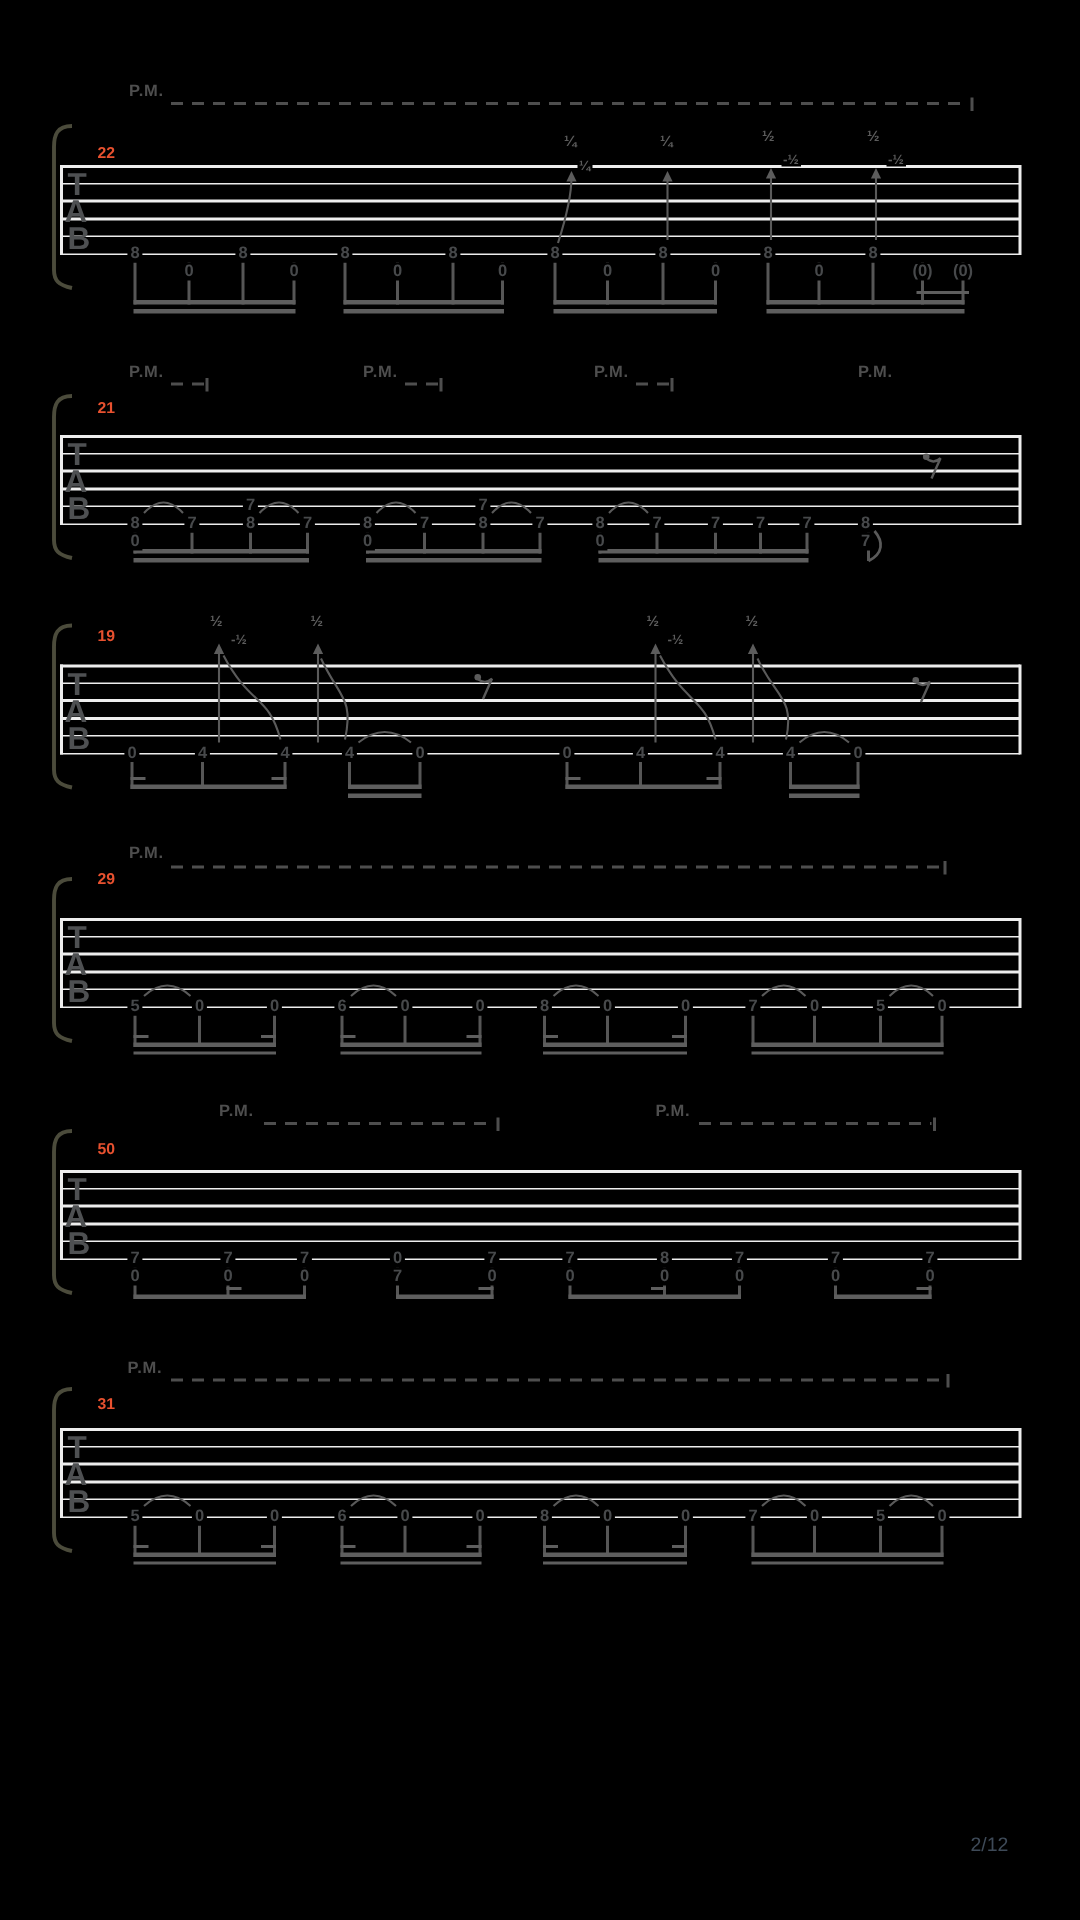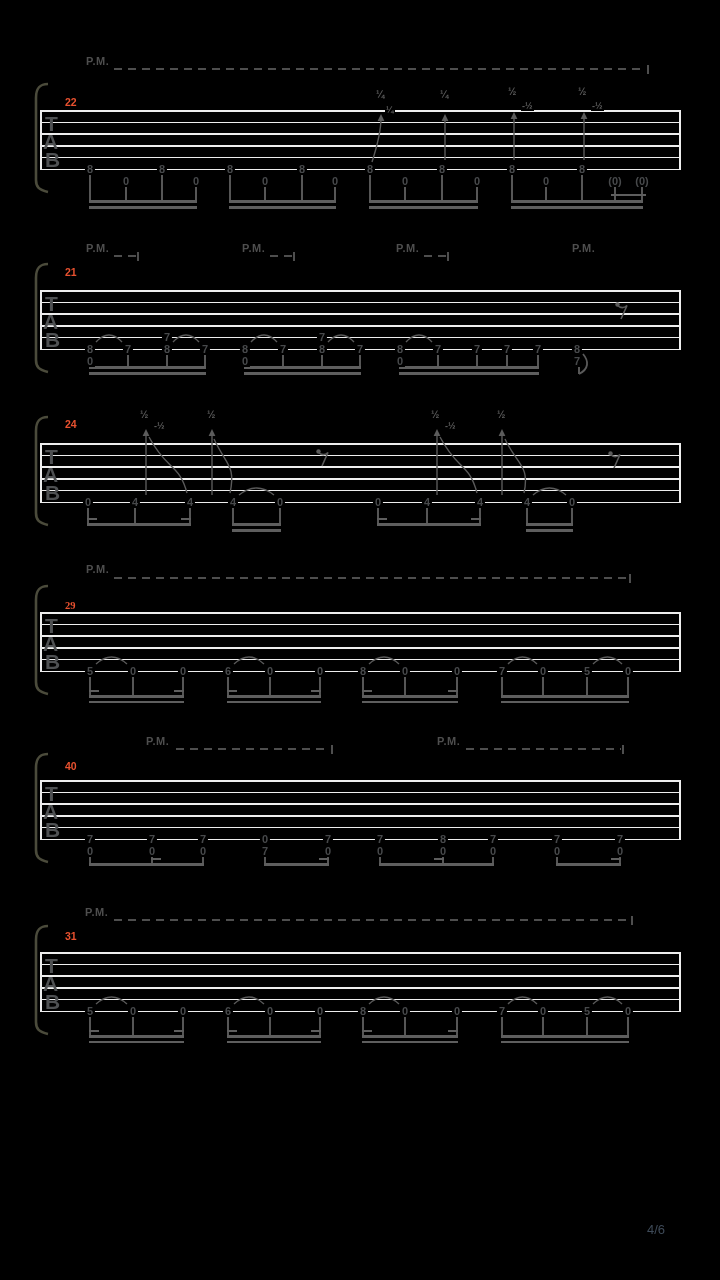--- a/index.html
+++ b/index.html
@@ -20,21 +20,21 @@
   .bend-label{position:absolute;font-size:10px;font-weight:bold;z-index:3;background:#000;padding:0 1px;}
   .bend-side{position:absolute;font-size:9px;font-weight:bold;z-index:3;background:#000;padding:0 1px;}
   .clef-letter{position:absolute;font-size:21px;font-weight:bold;line-height:17px;z-index:2;}
   .sys-svg{position:absolute;left:0;top:0;z-index:2;pointer-events:none;}
   #page-num{position:absolute;font-size:13px;z-index:2;}
 </style>
 </head>
 <body>
 
 <div id="stage">
-  <span id="page-num" style="left: 647px; top: 1222px; color: rgb(62, 74, 88);">4/6</span>
+  <span id="page-num" style="left: 647px; top: 1222px; color: rgb(62, 74, 88);">2/12</span>
 <div class="abs" style="left: 0px; top: 50px; width: 720px; height: 170px;">
       <div class="staff-line" style="left: 40px; top: 60px; width: 640px; background: rgb(237, 237, 237);"></div>
       <div class="staff-line" style="left: 40px; top: 71.7px; width: 640px; background: rgb(237, 237, 237);"></div>
       <div class="staff-line" style="left: 40px; top: 83.4px; width: 640px; background: rgb(237, 237, 237);"></div>
       <div class="staff-line" style="left: 40px; top: 95.1px; width: 640px; background: rgb(237, 237, 237);"></div>
       <div class="staff-line" style="left: 40px; top: 106.8px; width: 640px; background: rgb(237, 237, 237);"></div>
       <div class="staff-line" style="left: 40px; top: 118.5px; width: 640px; background: rgb(237, 237, 237);"></div>
       <div class="barline" style="left: 40px; top: 60px; height: 60px; background: rgb(237, 237, 237);"></div>
       <div class="barline" style="left: 679px; top: 60px; height: 60px; background: rgb(237, 237, 237);"></div>
       <svg width="720" height="170" class="sys-svg">
@@ -207,21 +207,21 @@
         <path d="M440,54 C458,88 469,80 477,110" stroke="#5a5a5a" stroke-width="1.4" fill="none"></path>
         <path d="M524,110 C530,82 517,82 505,56" stroke="#5a5a5a" stroke-width="1.4" fill="none"></path>
         <circle cx="318.5" cy="68.5" r="2.2" fill="#5c5c5c"></circle>
         <path d="M318,69 Q323,74 328,69.5 L322,83" stroke="#5a5a5a" stroke-width="1.6" fill="none"></path>
         <circle cx="610.5" cy="70.5" r="2.2" fill="#5c5c5c"></circle>
         <path d="M610,71 Q615,76 620,71.5 L614,85" stroke="#5a5a5a" stroke-width="1.6" fill="none"></path>
       </svg>
       <div class="clef-letter" style="left: 45px; top: 65px; color: rgb(78, 80, 82);">T</div>
       <div class="clef-letter" style="left: 43px; top: 83px; color: rgb(78, 80, 82);">A</div>
       <div class="clef-letter" style="left: 45px; top: 101px; color: rgb(78, 80, 82);">B</div>
-      <div class="measure-num" style="left: 65px; top: 35px; color: rgb(232, 81, 47);">24</div>
+      <div class="measure-num" style="left: 65px; top: 35px; color: rgb(232, 81, 47);">19</div>
       <div class="stem" style="left: 87.3px; top: 125px; height: 17.6px; background: rgb(86, 86, 86);"></div>
       <div class="stem" style="left: 134.3px; top: 125px; height: 17.6px; background: rgb(86, 86, 86);"></div>
       <div class="stem" style="left: 189.3px; top: 125px; height: 17.6px; background: rgb(86, 86, 86);"></div>
       <div class="beam" style="left: 87.3px; top: 140px; width: 103.4px; background: rgb(94, 94, 94);"></div>
       <div class="stub" style="left: 87.3px; top: 134.5px; width: 9.5px; background: rgb(94, 94, 94);"></div>
       <div class="stub" style="left: 181.2px; top: 134.5px; width: 9.5px; background: rgb(94, 94, 94);"></div>
       <div class="stem" style="left: 232.3px; top: 125px; height: 17.6px; background: rgb(86, 86, 86);"></div>
       <div class="stem" style="left: 279.3px; top: 125px; height: 17.6px; background: rgb(86, 86, 86);"></div>
       <div class="beam" style="left: 232.3px; top: 140px; width: 48.4px; background: rgb(94, 94, 94);"></div>
       <div class="beam" style="left: 232.3px; top: 146px; width: 48.4px; background: rgb(94, 94, 94);"></div>
@@ -265,21 +265,21 @@
         <path d="M48,34 C38,34 36,40 36,48 L36,130 C36,137 39,140 48,142" stroke="#4b4b3b" stroke-width="2.6" fill="none"></path>
         <path d="M96,112 Q111.5,98 127,112" stroke="#5a5a5a" stroke-width="1.4" fill="none"></path>
         <path d="M234,112 Q249,98 264,112" stroke="#5a5a5a" stroke-width="1.4" fill="none"></path>
         <path d="M369,112 Q384,98 399,112" stroke="#5a5a5a" stroke-width="1.4" fill="none"></path>
         <path d="M508,112 Q522.5,98 537,112" stroke="#5a5a5a" stroke-width="1.4" fill="none"></path>
         <path d="M593,112 Q607.5,98 622,112" stroke="#5a5a5a" stroke-width="1.4" fill="none"></path>
       </svg>
       <div class="clef-letter" style="left: 45px; top: 65px; color: rgb(78, 80, 82);">T</div>
       <div class="clef-letter" style="left: 43px; top: 83px; color: rgb(78, 80, 82);">A</div>
       <div class="clef-letter" style="left: 45px; top: 101px; color: rgb(78, 80, 82);">B</div>
-      <div class="measure-num" style="left: 65px; top: 48px; color: rgb(232, 81, 47); font-family: Liberation Serif, serif;">29</div>
+      <div class="measure-num" style="left: 65px; top: 28px; color: rgb(232, 81, 47);">29</div>
       <div class="pm-label" style="left: 86px; top: 11px; color: rgb(78, 78, 78);">P.M.</div>
       <div class="pm-dash" style="left: 114px; top: 25px; width: 514px; background: repeating-linear-gradient(90deg, rgb(78, 78, 78) 0px, rgb(78, 78, 78) 8px, transparent 8px, transparent 14px);"></div>
       <div class="pm-tick" style="left: 629px; top: 21.5px; background: rgb(78, 78, 78);"></div>
       <div class="stem" style="left: 89.3px; top: 125px; height: 20.6px; background: rgb(86, 86, 86);"></div>
       <div class="stem" style="left: 132.3px; top: 125px; height: 20.6px; background: rgb(86, 86, 86);"></div>
       <div class="stem" style="left: 182.3px; top: 125px; height: 20.6px; background: rgb(86, 86, 86);"></div>
       <div class="beam" style="left: 89.3px; top: 143px; width: 94.4px; background: rgb(94, 94, 94);"></div>
       <div class="beam" style="left: 89.3px; top: 148.5px; width: 94.4px; background: rgb(94, 94, 94);"></div>
       <div class="stub" style="left: 89.3px; top: 137.5px; width: 9.5px; background: rgb(94, 94, 94);"></div>
       <div class="stub" style="left: 174.2px; top: 137.5px; width: 9.5px; background: rgb(94, 94, 94);"></div>
@@ -325,21 +325,21 @@
       <div class="staff-line" style="left: 40px; top: 106.8px; width: 640px; background: rgb(237, 237, 237);"></div>
       <div class="staff-line" style="left: 40px; top: 118.5px; width: 640px; background: rgb(237, 237, 237);"></div>
       <div class="barline" style="left: 40px; top: 60px; height: 60px; background: rgb(237, 237, 237);"></div>
       <div class="barline" style="left: 679px; top: 60px; height: 60px; background: rgb(237, 237, 237);"></div>
       <svg width="720" height="170" class="sys-svg">
         <path d="M48,34 C38,34 36,40 36,48 L36,130 C36,137 39,140 48,142" stroke="#4b4b3b" stroke-width="2.6" fill="none"></path>
       </svg>
       <div class="clef-letter" style="left: 45px; top: 65px; color: rgb(78, 80, 82);">T</div>
       <div class="clef-letter" style="left: 43px; top: 83px; color: rgb(78, 80, 82);">A</div>
       <div class="clef-letter" style="left: 45px; top: 101px; color: rgb(78, 80, 82);">B</div>
-      <div class="measure-num" style="left: 65px; top: 40px; color: rgb(232, 81, 47);">40</div>
+      <div class="measure-num" style="left: 65px; top: 40px; color: rgb(232, 81, 47);">50</div>
       <div class="pm-label" style="left: 146px; top: 15px; color: rgb(78, 78, 78);">P.M.</div>
       <div class="pm-dash" style="left: 176px; top: 28px; width: 154px; background: repeating-linear-gradient(90deg, rgb(78, 78, 78) 0px, rgb(78, 78, 78) 8px, transparent 8px, transparent 14px);"></div>
       <div class="pm-tick" style="left: 331px; top: 24.5px; background: rgb(78, 78, 78);"></div>
       <div class="pm-label" style="left: 437px; top: 15px; color: rgb(78, 78, 78);">P.M.</div>
       <div class="pm-dash" style="left: 466px; top: 28px; width: 155px; background: repeating-linear-gradient(90deg, rgb(78, 78, 78) 0px, rgb(78, 78, 78) 8px, transparent 8px, transparent 14px);"></div>
       <div class="pm-tick" style="left: 622px; top: 24.5px; background: rgb(78, 78, 78);"></div>
       <div class="stem" style="left: 89.3px; top: 125px; height: 20.6px; background: rgb(86, 86, 86);"></div>
       <div class="stem" style="left: 151.3px; top: 125px; height: 20.6px; background: rgb(86, 86, 86);"></div>
       <div class="stem" style="left: 202.3px; top: 125px; height: 20.6px; background: rgb(86, 86, 86);"></div>
       <div class="beam" style="left: 89.3px; top: 143px; width: 114.4px; background: rgb(94, 94, 94);"></div>

